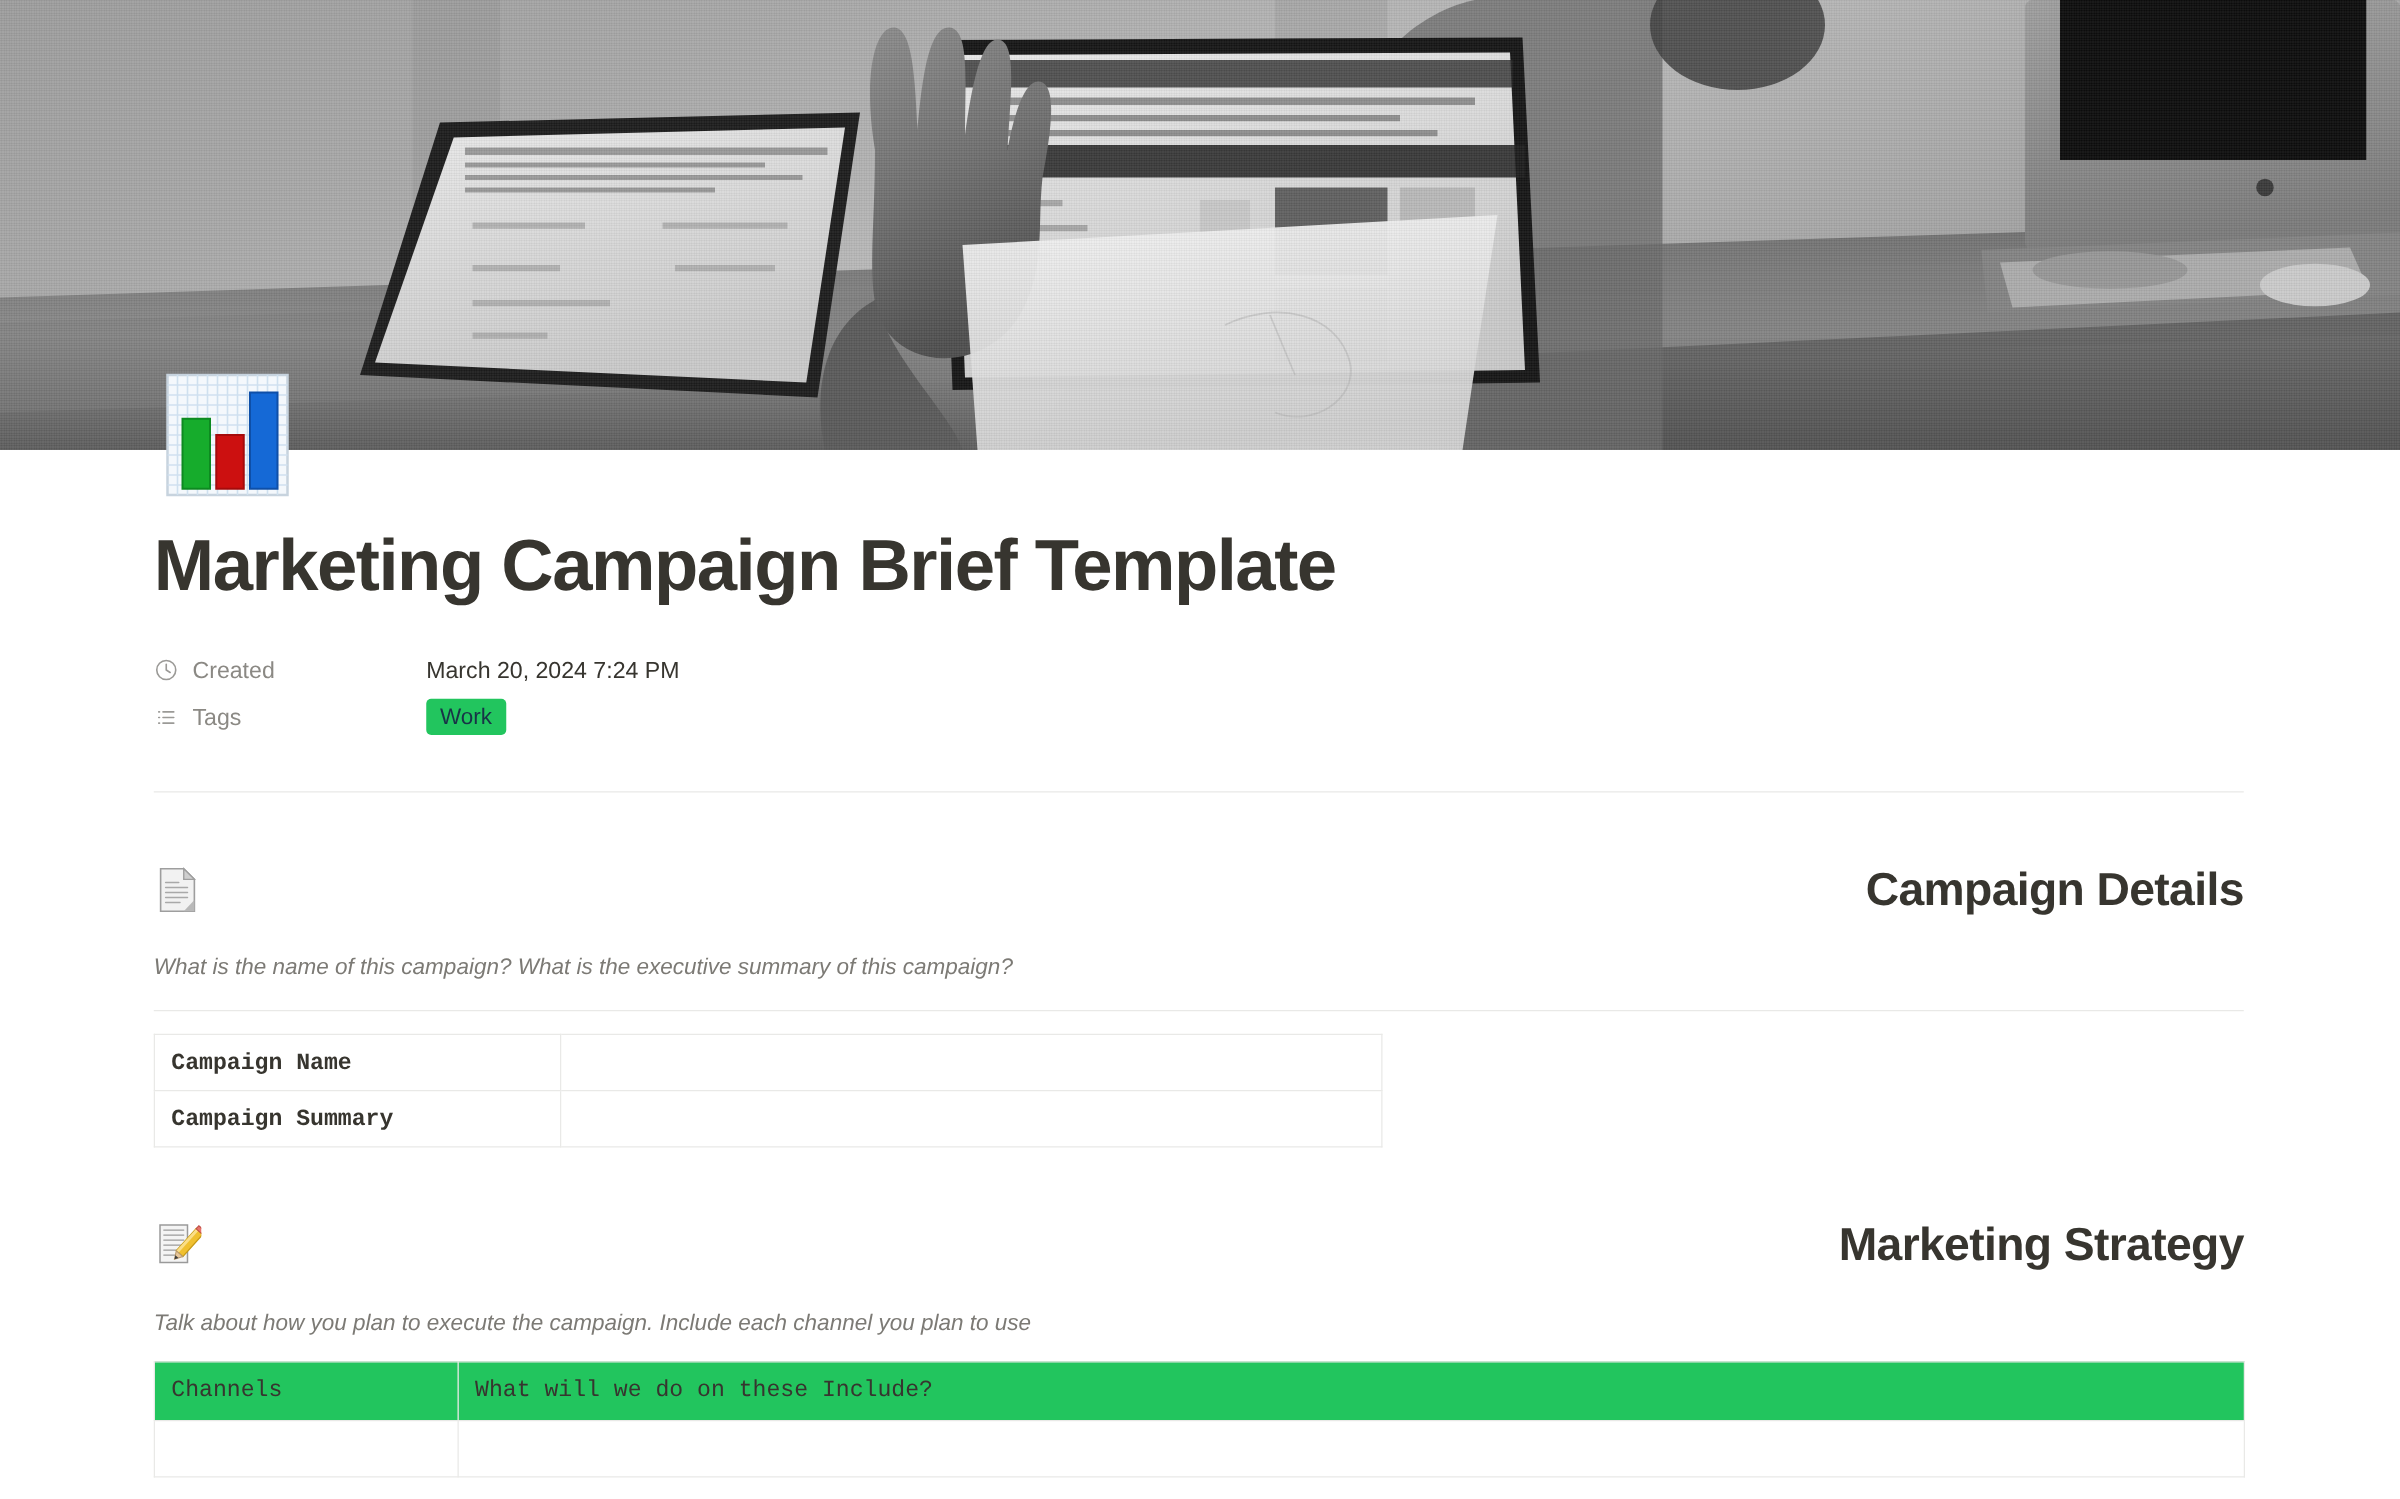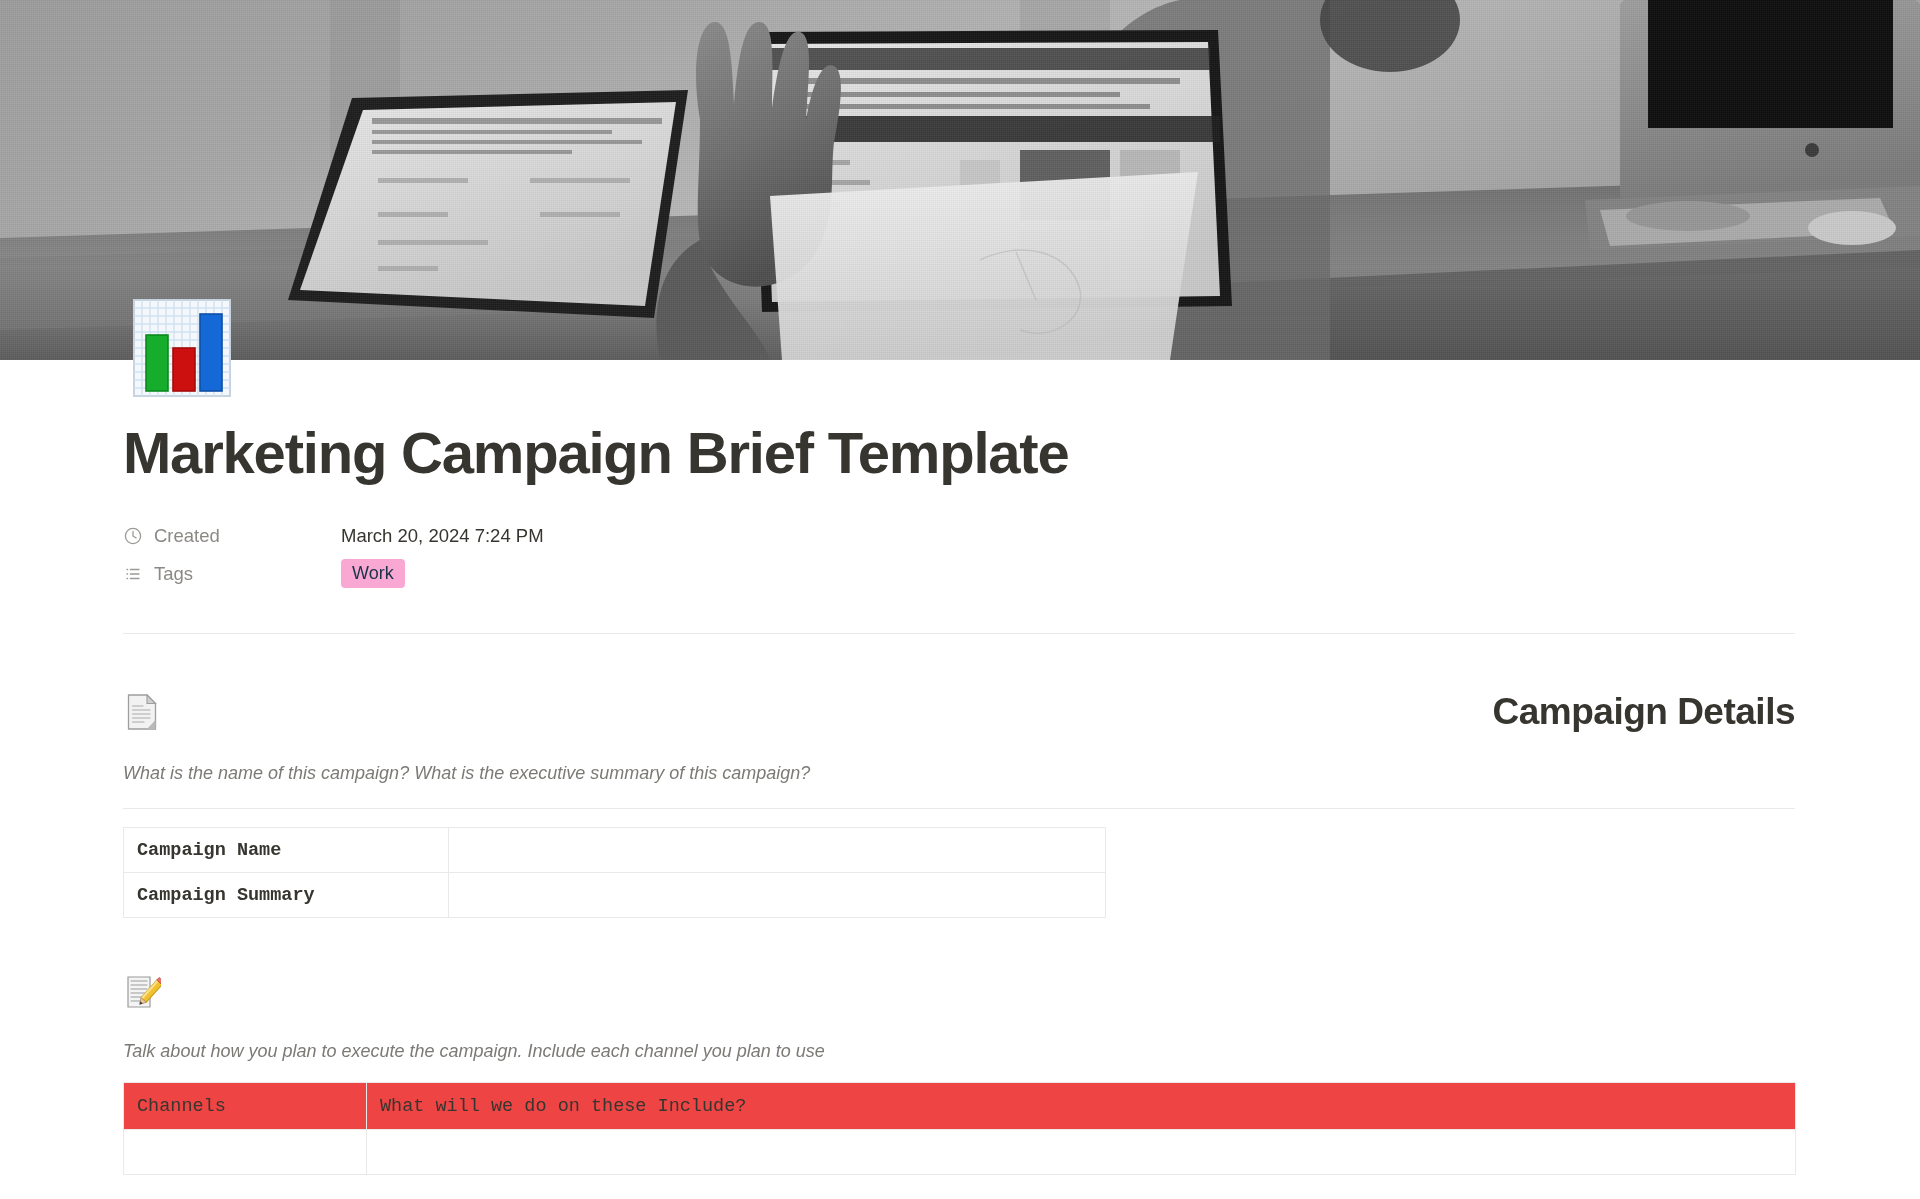--- a/index.html
+++ b/index.html
@@ -96,21 +96,21 @@
     flex: 0 0 20px;
     display: block;
     color: #9b9a97;
   }
   .prop-value {
     font-size: 18.5px;
     color: #37352f;
   }
   .tag-pill {
     display: inline-block;
-    background: #f9a8d4;
+    background: #22c55e;
     color: #183347;
     font-size: 18px;
     padding: 4px 11px 5px;
     border-radius: 4px;
     line-height: 1.15;
   }
 
   
   .divider {
     height: 1px;
@@ -167,21 +167,21 @@
   }
   #details-table { width: 982px; }
   #details-table col.c1 { width: 325px; }
   #details-table col.c2 { width: 657px; }
   #details-table td.rowlabel { font-weight: bold; }
 
   #channels-table { width: 1672px; }
   #channels-table col.c1 { width: 243px; }
   #channels-table col.c2 { width: 1429px; }
   #channels-table thead th {
-    background: #ef4444;
+    background: #22c55e;
     font-weight: normal;
     height: 47px;
   }
   #channels-table tbody td { height: 45px; }
 </style>
 </head>
 <body>
 
 <div id="cover">
   <svg id="cover-photo" viewBox="0 0 1920 360" preserveAspectRatio="none">
@@ -404,20 +404,21 @@
               <path d="M8 27 H19"></path>
           </g>
           <g transform="rotate(42 26 20)">
             <rect x="22.5" y="4" width="7" height="24" fill="#f0c030" stroke="#c79a14" stroke-width="1"></rect>
             <rect x="22.5" y="4" width="2.4" height="24" fill="#fade88"></rect>
             <path d="M22.5 28 L26 34 L29.5 28 Z" fill="#e8c79a" stroke="#b99a6c" stroke-width=".9"></path>
             <path d="M24.3 31.2 L26 34 L27.7 31.2 Z" fill="#3b3b3b"></path>
             <rect x="22.5" y="1" width="7" height="3.4" fill="#e8736b" stroke="#bd4c44" stroke-width=".8"></rect>
           </g>
         </svg>
+        <span>Marketing Strategy</span>
       </div>
       <div class="section-desc">Talk about how you plan to execute the campaign. Include each channel you plan to use</div>
 
       <table id="channels-table">
         <colgroup>
             <col class="c1">
             <col class="c2">
           </colgroup>
         <thead>
           <tr>

